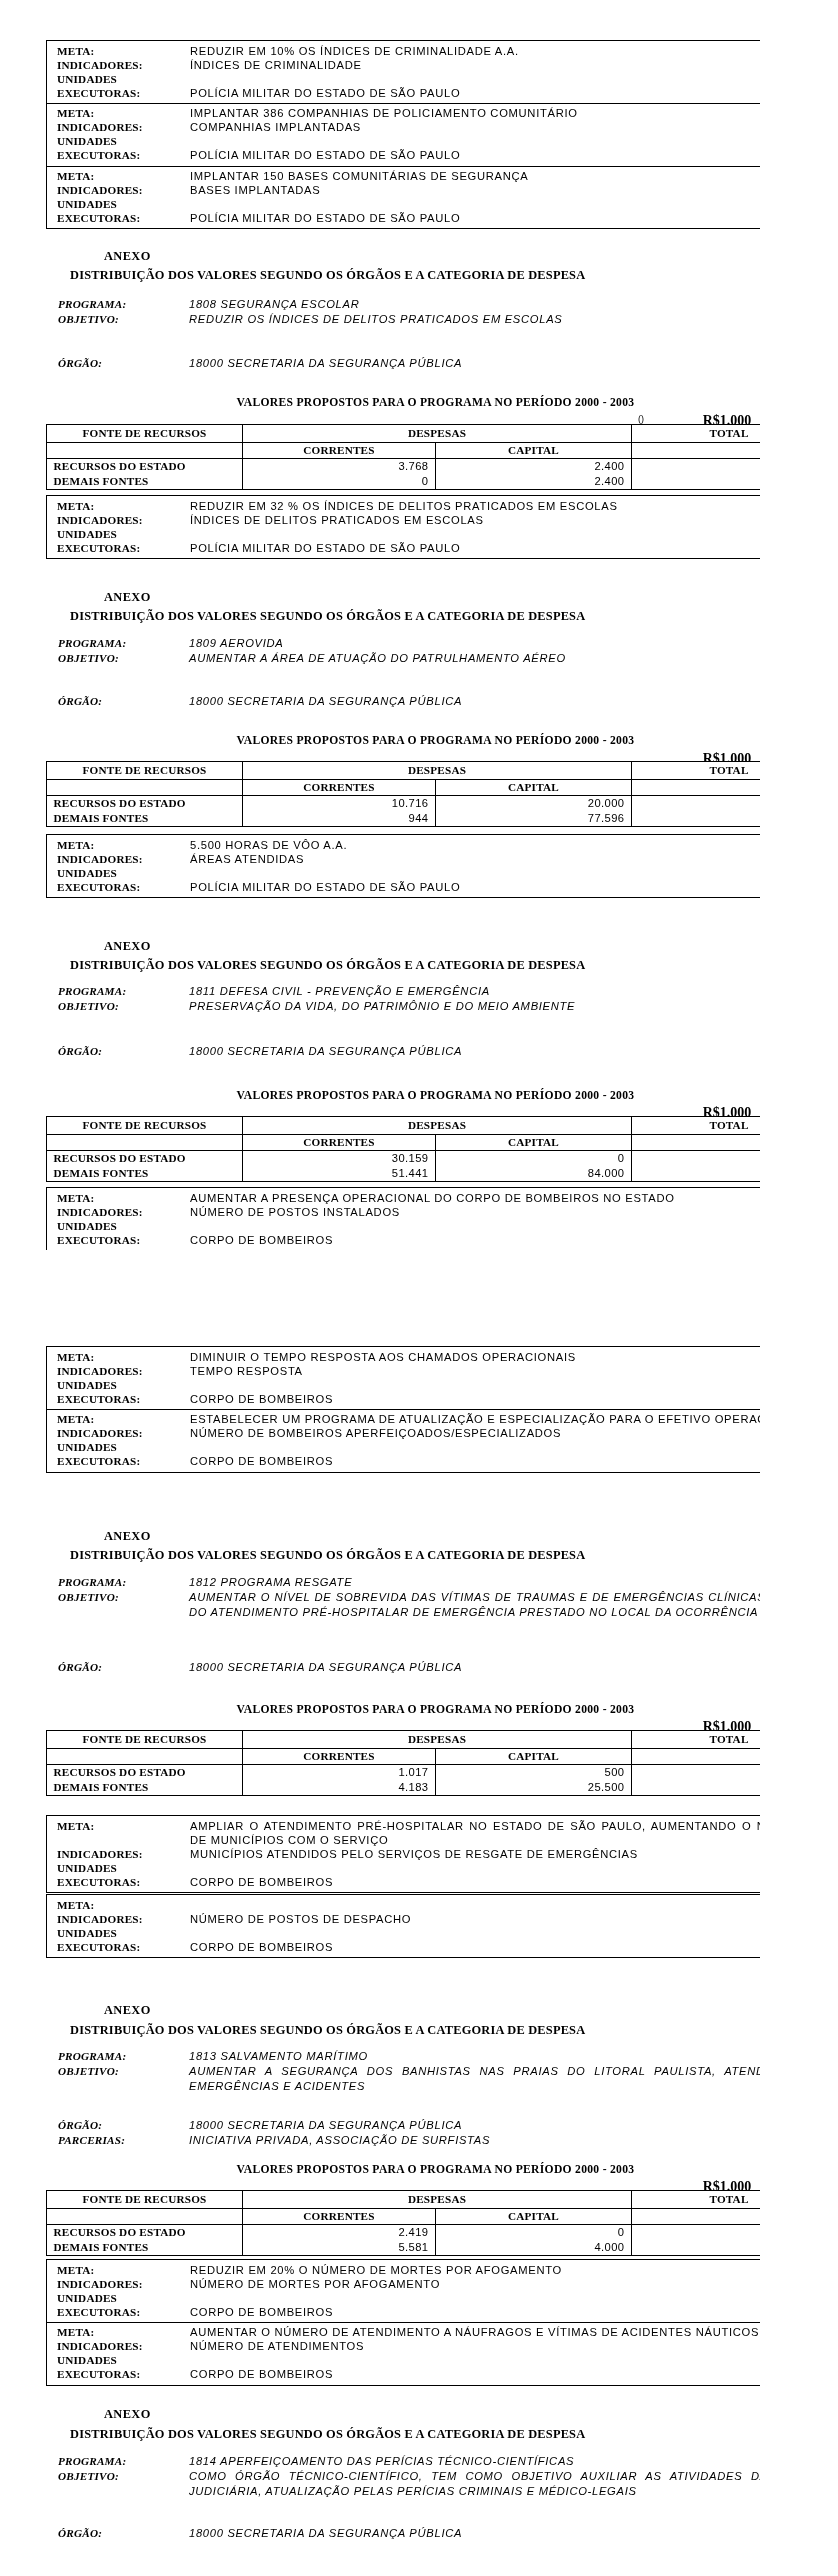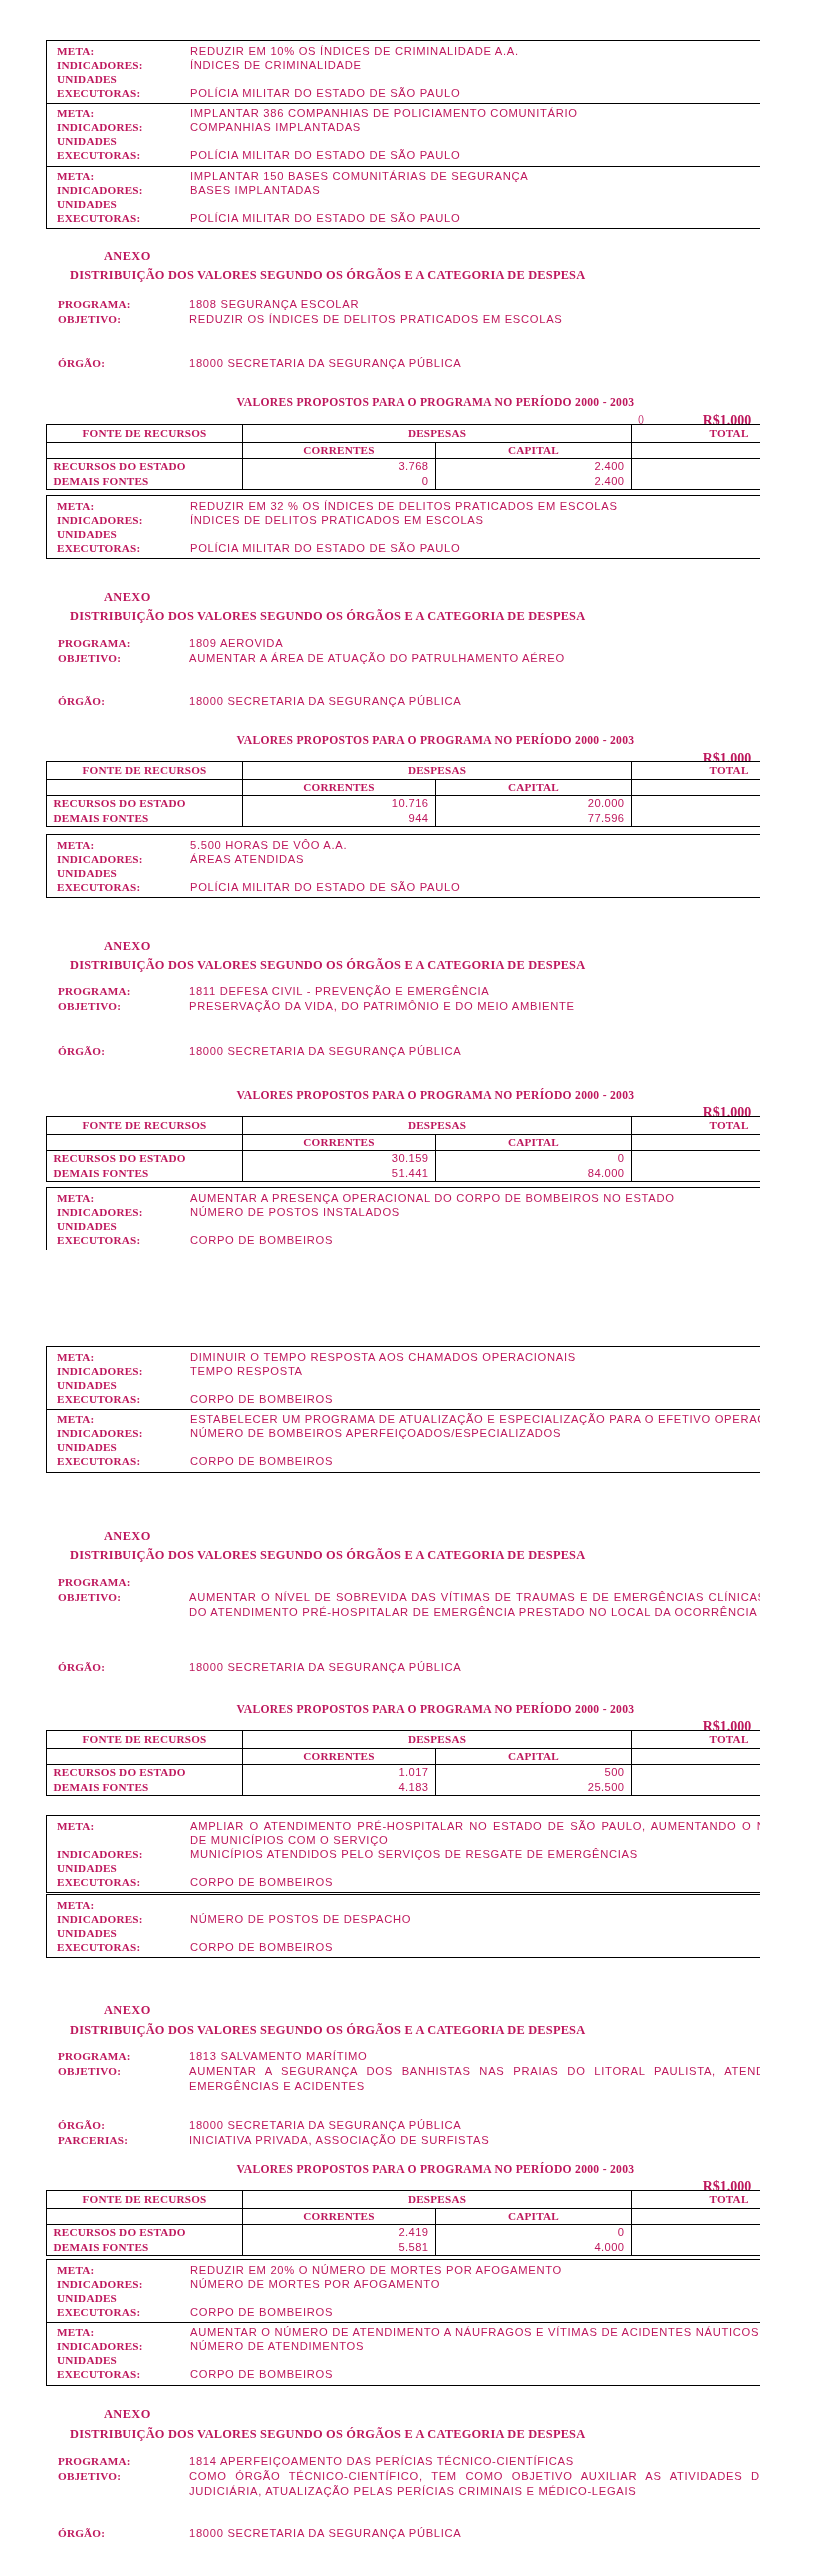--- a/index.html
+++ b/index.html
@@ -1,32 +1,32 @@
 <!DOCTYPE html>
 <html style="font-size:13.3px"><head>
 <meta charset="utf-8">
 <style>
   html,body{margin:0;padding:0;background:#ffffff;}
   .page{
     position:relative;width:760px;height:2576px;background:#fff;
-    font-family:"Liberation Sans","DejaVu Sans",sans-serif;color:#be185d;overflow:hidden;
+    font-family:"Liberation Sans","DejaVu Sans",sans-serif;color:#000000;overflow:hidden;
   }
   
   .dash{position:absolute;background:#000;}
   
   .box{position:absolute;left:46px;width:779px;box-sizing:border-box;border:1.7px solid #000;background:#fff;}
   .box.noBottom{border-bottom:none;}
   .mgroup{padding:2.5px 0 3.3px;}
   .mgroup + .mgroup{border-top:1.7px solid #000;}
   .mrow{display:flex;line-height:14px;}
   .mlabel{flex:0 0 143px;padding-left:10px;box-sizing:border-box;
     font-family:"Liberation Serif","DejaVu Serif",serif;font-weight:bold;font-size:11.2px;letter-spacing:0.2px;}
   .mval{flex:1;padding-right:13.3px;font-size:11.2px;letter-spacing:0.7px;text-align:justify;}
   
-  .kvblock{position:absolute;left:58px;width:767px;}
+  .kvblock{position:absolute;left:58px;width:767px;font-style:italic;}
   .kv{display:flex;line-height:15px;}
   .klabel{flex:0 0 131px;font-family:"Liberation Serif","DejaVu Serif",serif;font-weight:bold;font-size:11.2px;letter-spacing:0.2px;}
   .kval{flex:1;font-size:11.2px;letter-spacing:0.7px;text-align:justify;}
   
   .anexo{position:absolute;left:104px;font-family:"Liberation Serif","DejaVu Serif",serif;font-weight:bold;font-size:12.4px;letter-spacing:0.4px;}
   .dist{position:absolute;left:70px;font-family:"Liberation Serif","DejaVu Serif",serif;font-weight:bold;font-size:12.4px;letter-spacing:0.2px;}
   .vtitle{position:absolute;left:46px;width:779px;text-align:center;
     font-family:"Liberation Serif","DejaVu Serif",serif;font-weight:bold;font-size:11.6px;letter-spacing:0.3px;}
   .cur{position:absolute;left:630px;width:194px;text-align:center;
     font-family:"Liberation Serif","DejaVu Serif",serif;font-weight:bold;font-size:14px;}
@@ -359,20 +359,21 @@
           <span class="mval">CORPO DE BOMBEIROS</span>
         </div>
     </div>
   </div>
 
   <div class="anexo" style="top:1529px">ANEXO</div>
   <div class="dist" style="top:1548px">DISTRIBUIÇÃO DOS VALORES SEGUNDO OS ÓRGÃOS E A CATEGORIA DE DESPESA</div>
   <div class="kvblock" style="top:1575px">
     <div class="kv">
         <span class="klabel">PROGRAMA:</span>
+        <span class="kval">1812  PROGRAMA RESGATE</span>
       </div>
     <div class="kv">
         <span class="klabel">OBJETIVO:</span>
         <span class="kval">AUMENTAR O NÍVEL DE SOBREVIDA DAS VÍTIMAS DE TRAUMAS E DE EMERGÊNCIAS CLÍNICAS ATRAVÉS DO ATENDIMENTO PRÉ-HOSPITALAR DE EMERGÊNCIA PRESTADO NO LOCAL DA OCORRÊNCIA</span>
       </div>
   </div>
   <div class="kvblock" style="top:1660px">
     <div class="kv">
         <span class="klabel">ÓRGÃO:</span>
         <span class="kval">18000  SECRETARIA DA SEGURANÇA PÚBLICA</span>

